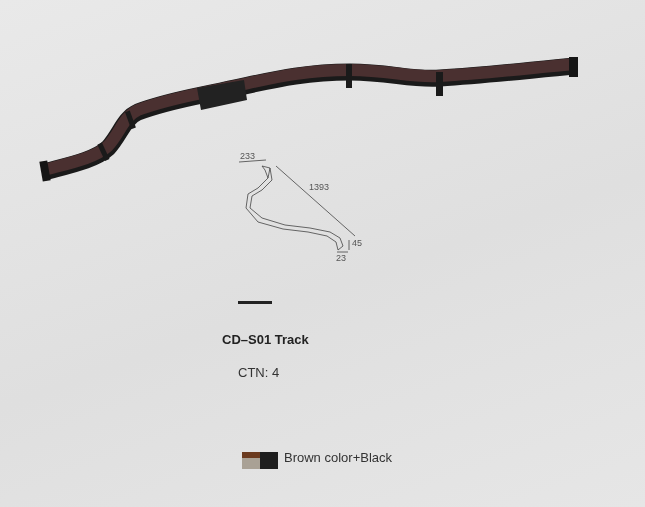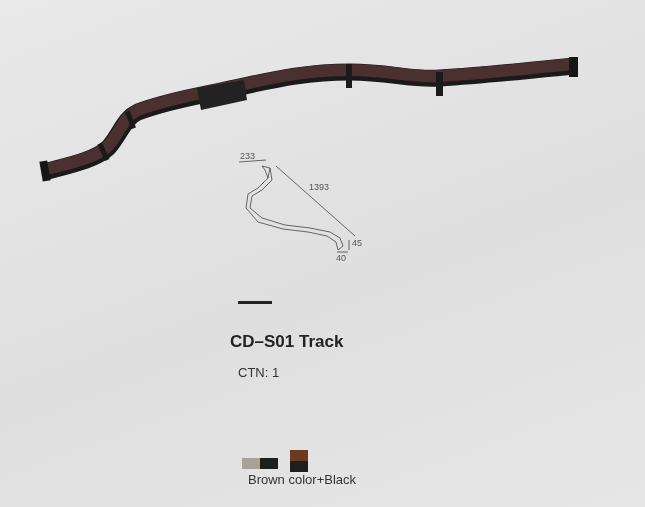--- a/index.html
+++ b/index.html
@@ -3,21 +3,21 @@
 <meta charset="utf-8">
 <style>
   html, body { margin:0; padding:0; }
   body { width:645px; height:507px; overflow:hidden;
          background: linear-gradient(160deg, #e9e9e9 0%, #dfdfdf 55%, #e6e6e6 100%);
          font-family: "Liberation Sans", sans-serif; position:relative; }
   .stage { position:absolute; left:0; top:0; width:645px; height:487px; }
   svg { position:absolute; left:0; top:0; }
   .dim { position:absolute; font-size:9px; color:#555; font-family:"Liberation Sans", sans-serif; }
   .rule { position:absolute; left:238px; top:301px; width:34px; height:3px; background:#222; }
-  .title { position:absolute; left:230px; top:332px; font-size:17px; font-weight:bold; color:#222; }
+  .title { position:absolute; left:222px; top:332px; font-size:13px; font-weight:bold; color:#222; }
   .info { position:absolute; left:238px; font-size:13px; color:#333; }
   .swatch-row { position:absolute; left:242px; display:flex; align-items:center; }
   .sw { width:18px; height:11px; display:inline-block; }
   .sw-label { margin-left:6px; font-size:13px; color:#333; }
 </style>
 </head>
 <body>
 
 <div class="stage">
 
@@ -45,28 +45,28 @@
       <line x1="337" y1="252" x2="348" y2="252"></line>
       <path d="M262,166 L270,168 L272,180 L262,190 L252,196 L250,208 L262,218 L285,225 L310,228 L330,232 L340,238 L343,246"></path>
       <path d="M265,170 L268,178 L258,188 L248,194 L246,208 L258,222 L283,229 L308,232 L327,236 L336,242 L338,250"></path>
       <path d="M262,166 L265,170 M270,168 L268,178 M343,246 L338,250"></path>
     </g>
   </svg>
 
   <span class="dim" style="left:240px; top:151px;">233</span>
   <span class="dim" style="left:309px; top:182px;text-align:right;">1393</span>
   <span class="dim" style="left:352px; top:238px;text-align:right;">45</span>
-  <span class="dim" style="left:336px; top:253px;">40</span>
+  <span class="dim" style="left:336px; top:253px;">23</span>
 
   <div class="rule"></div>
 
   <div class="title">CD–S01 Track</div>
-  <div class="info" style="top:365px;">CTN: 1</div>
+  <div class="info" style="top:365px;">CTN: 4</div>
 
-  <div class="swatch-row" style="top:450px;flex-direction:column;">
+  <div class="swatch-row" style="top:450px;">
     <span class="sw" style="background:#6b3a1f;"></span>
     <span class="sw" style="background:#1e1e1e;"></span>
     <span class="sw-label">Brown color+Black</span>
   </div>
   <div class="swatch-row" style="top:458px;">
     <span class="sw" style="background:#a9a195;"></span>
     <span class="sw" style="background:#1e1e1e;"></span>
   </div>
 </div>
 

